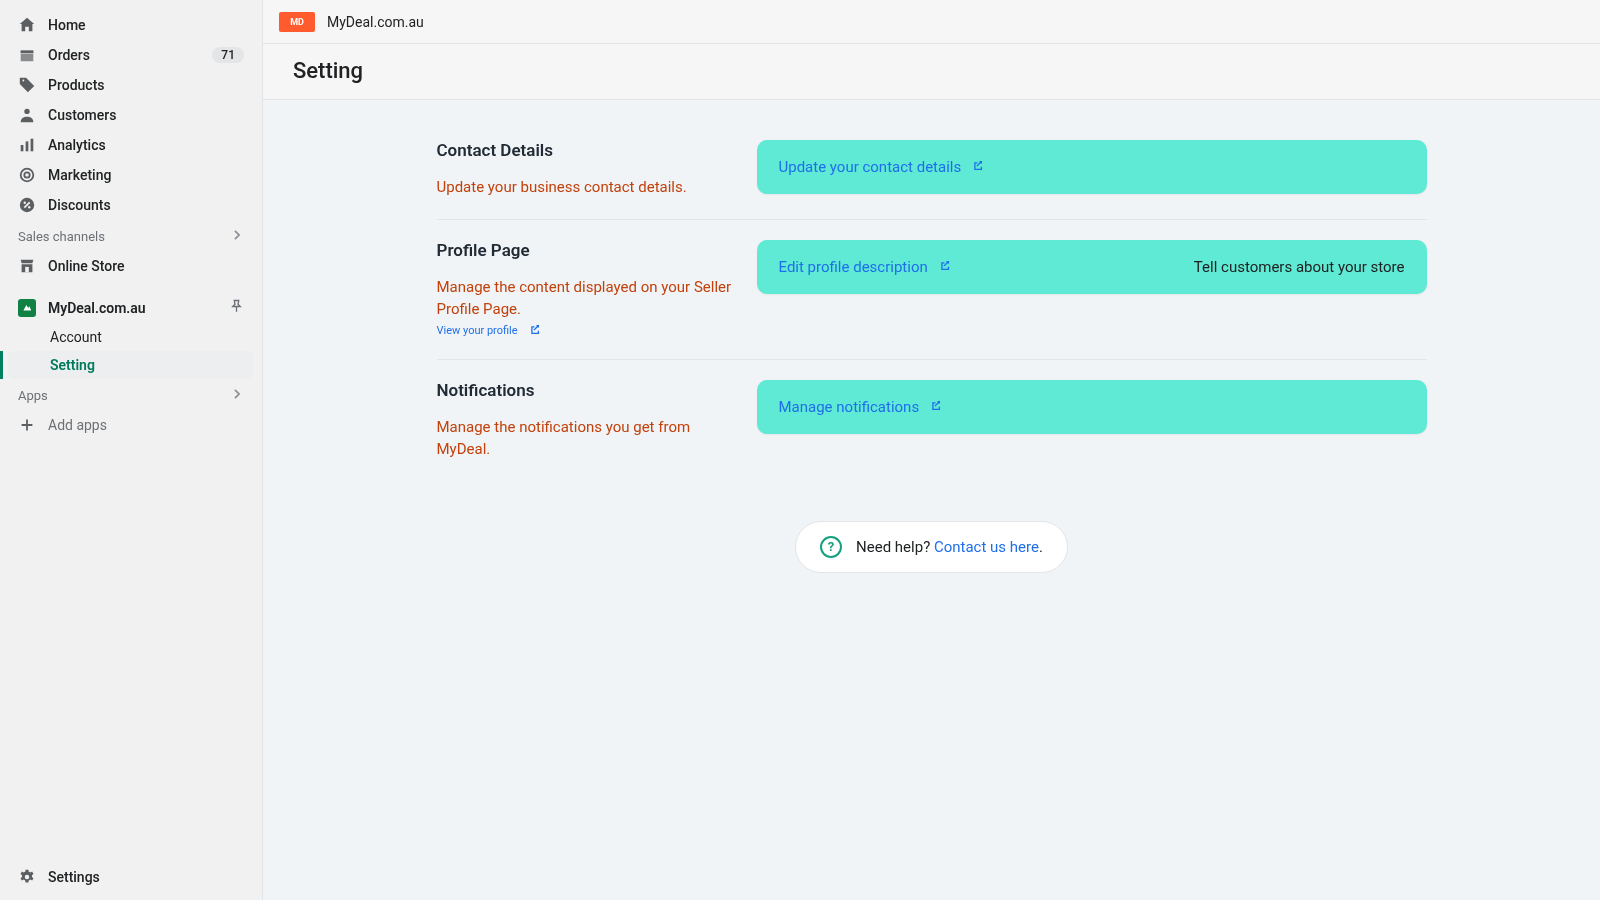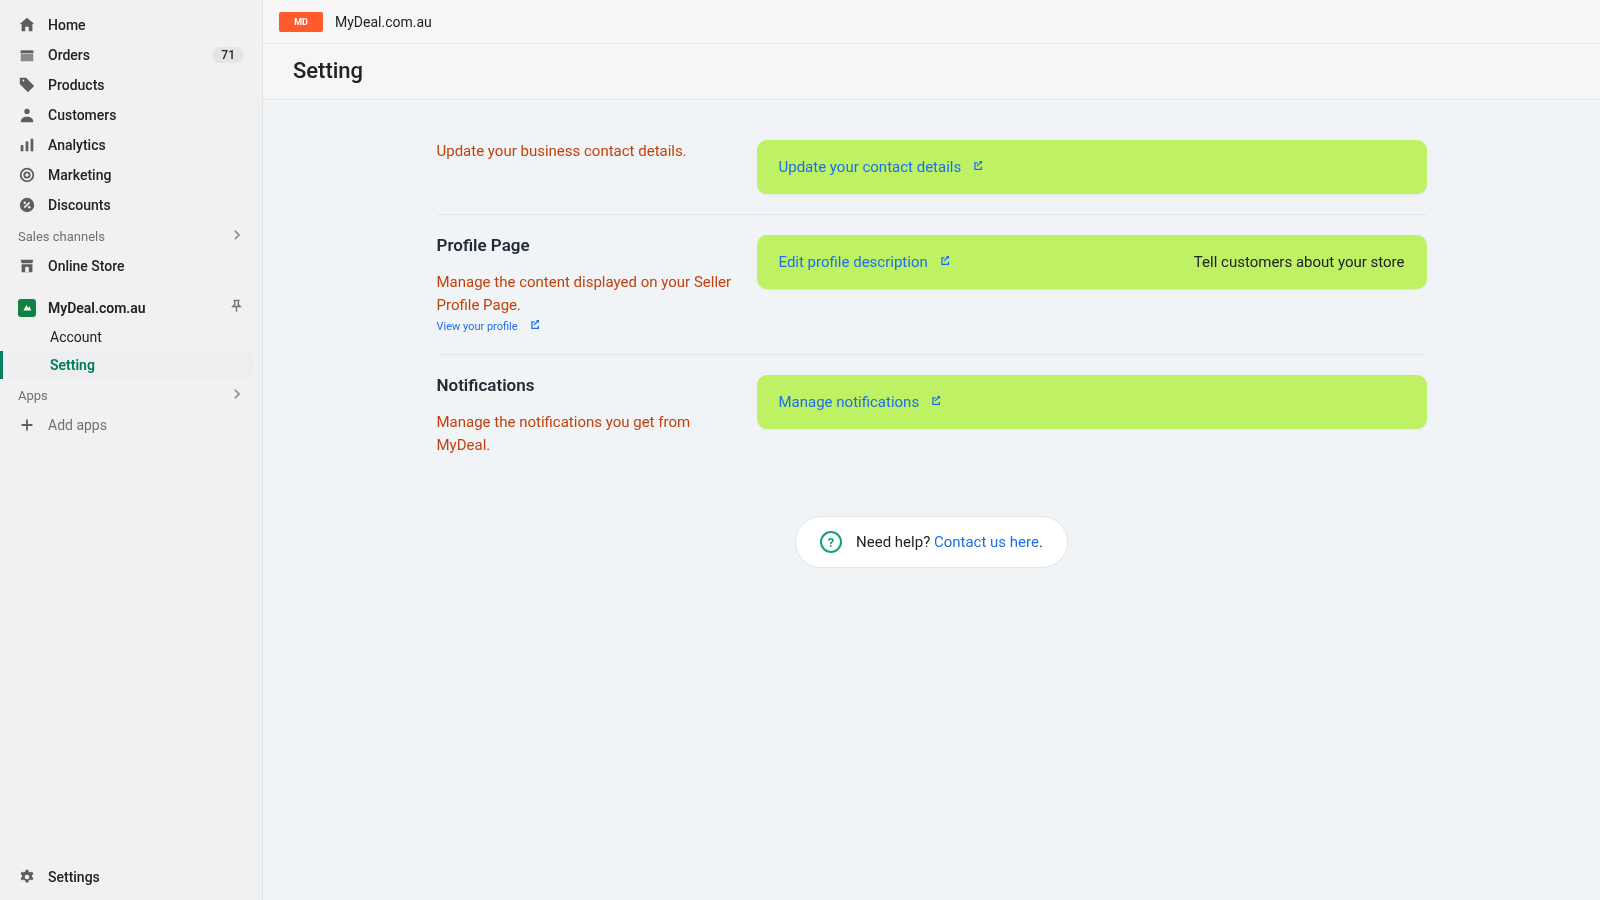--- a/index.html
+++ b/index.html
@@ -109,21 +109,21 @@
 .topbar {
   height:44px;
   border-bottom:1px solid #e4e5e7;
   background:#f6f6f7;
   display:flex;
   align-items:center;
   padding: 0 16px;
   gap:12px;
 }
 .logo-sq {
-  width:44px; height:20px; background:#ff5b2e; border-radius:2px;
+  width:36px; height:20px; background:#ff5b2e; border-radius:2px;
   display:flex; align-items:center; justify-content:center;
   color:#fff; font-size:9px; font-weight:700;
 }
 .topbar-title { font-size:14px; color:#202223; }
 .page-title-row {
   padding: 14px 30px 16px;
   border-bottom:1px solid #e4e5e7;
   background:#f6f6f7;
 }
 .page-title { font-size:22px; font-weight:500; color:#202223; }
@@ -150,21 +150,21 @@
   color:#212b36;
   margin-bottom: 16px;
 }
 .section-desc {
   font-size:15px;
   color:#c2410c;
   line-height:1.5;
 }
 .section-right { flex:1; }
 .card {
-  background:#bef264;
+  background:#5eead4;
   border-radius:10px;
   box-shadow:0 1px 2px rgba(0,0,0,.06);
   padding: 18px 22px;
 }
 .card-row {
   display:flex;
   align-items:center;
   gap: 14px;
 }
 .link {
@@ -371,20 +371,21 @@
   </div>
 
   <div class="page-title-row">
     <div class="page-title">Setting</div>
   </div>
 
   <div class="content">
 
     <div class="section">
       <div class="section-left">
+        <div class="section-h">Contact Details</div>
         <div class="section-desc">Update your business contact details.</div>
       </div>
       <div class="section-right">
         <div class="card">
           <span class="link">
             <span>Update your contact details</span>
             <span class="ext-icon">
               <svg viewBox="0 0 20 20" fill="currentColor">
                   <path d="M13 3h4v4h-2V6.4L9.7 11.7 8.3 10.3 13.6 5H13zM5 5h5v2H7v8h8v-3h2v5H5z"></path>
                 </svg>

